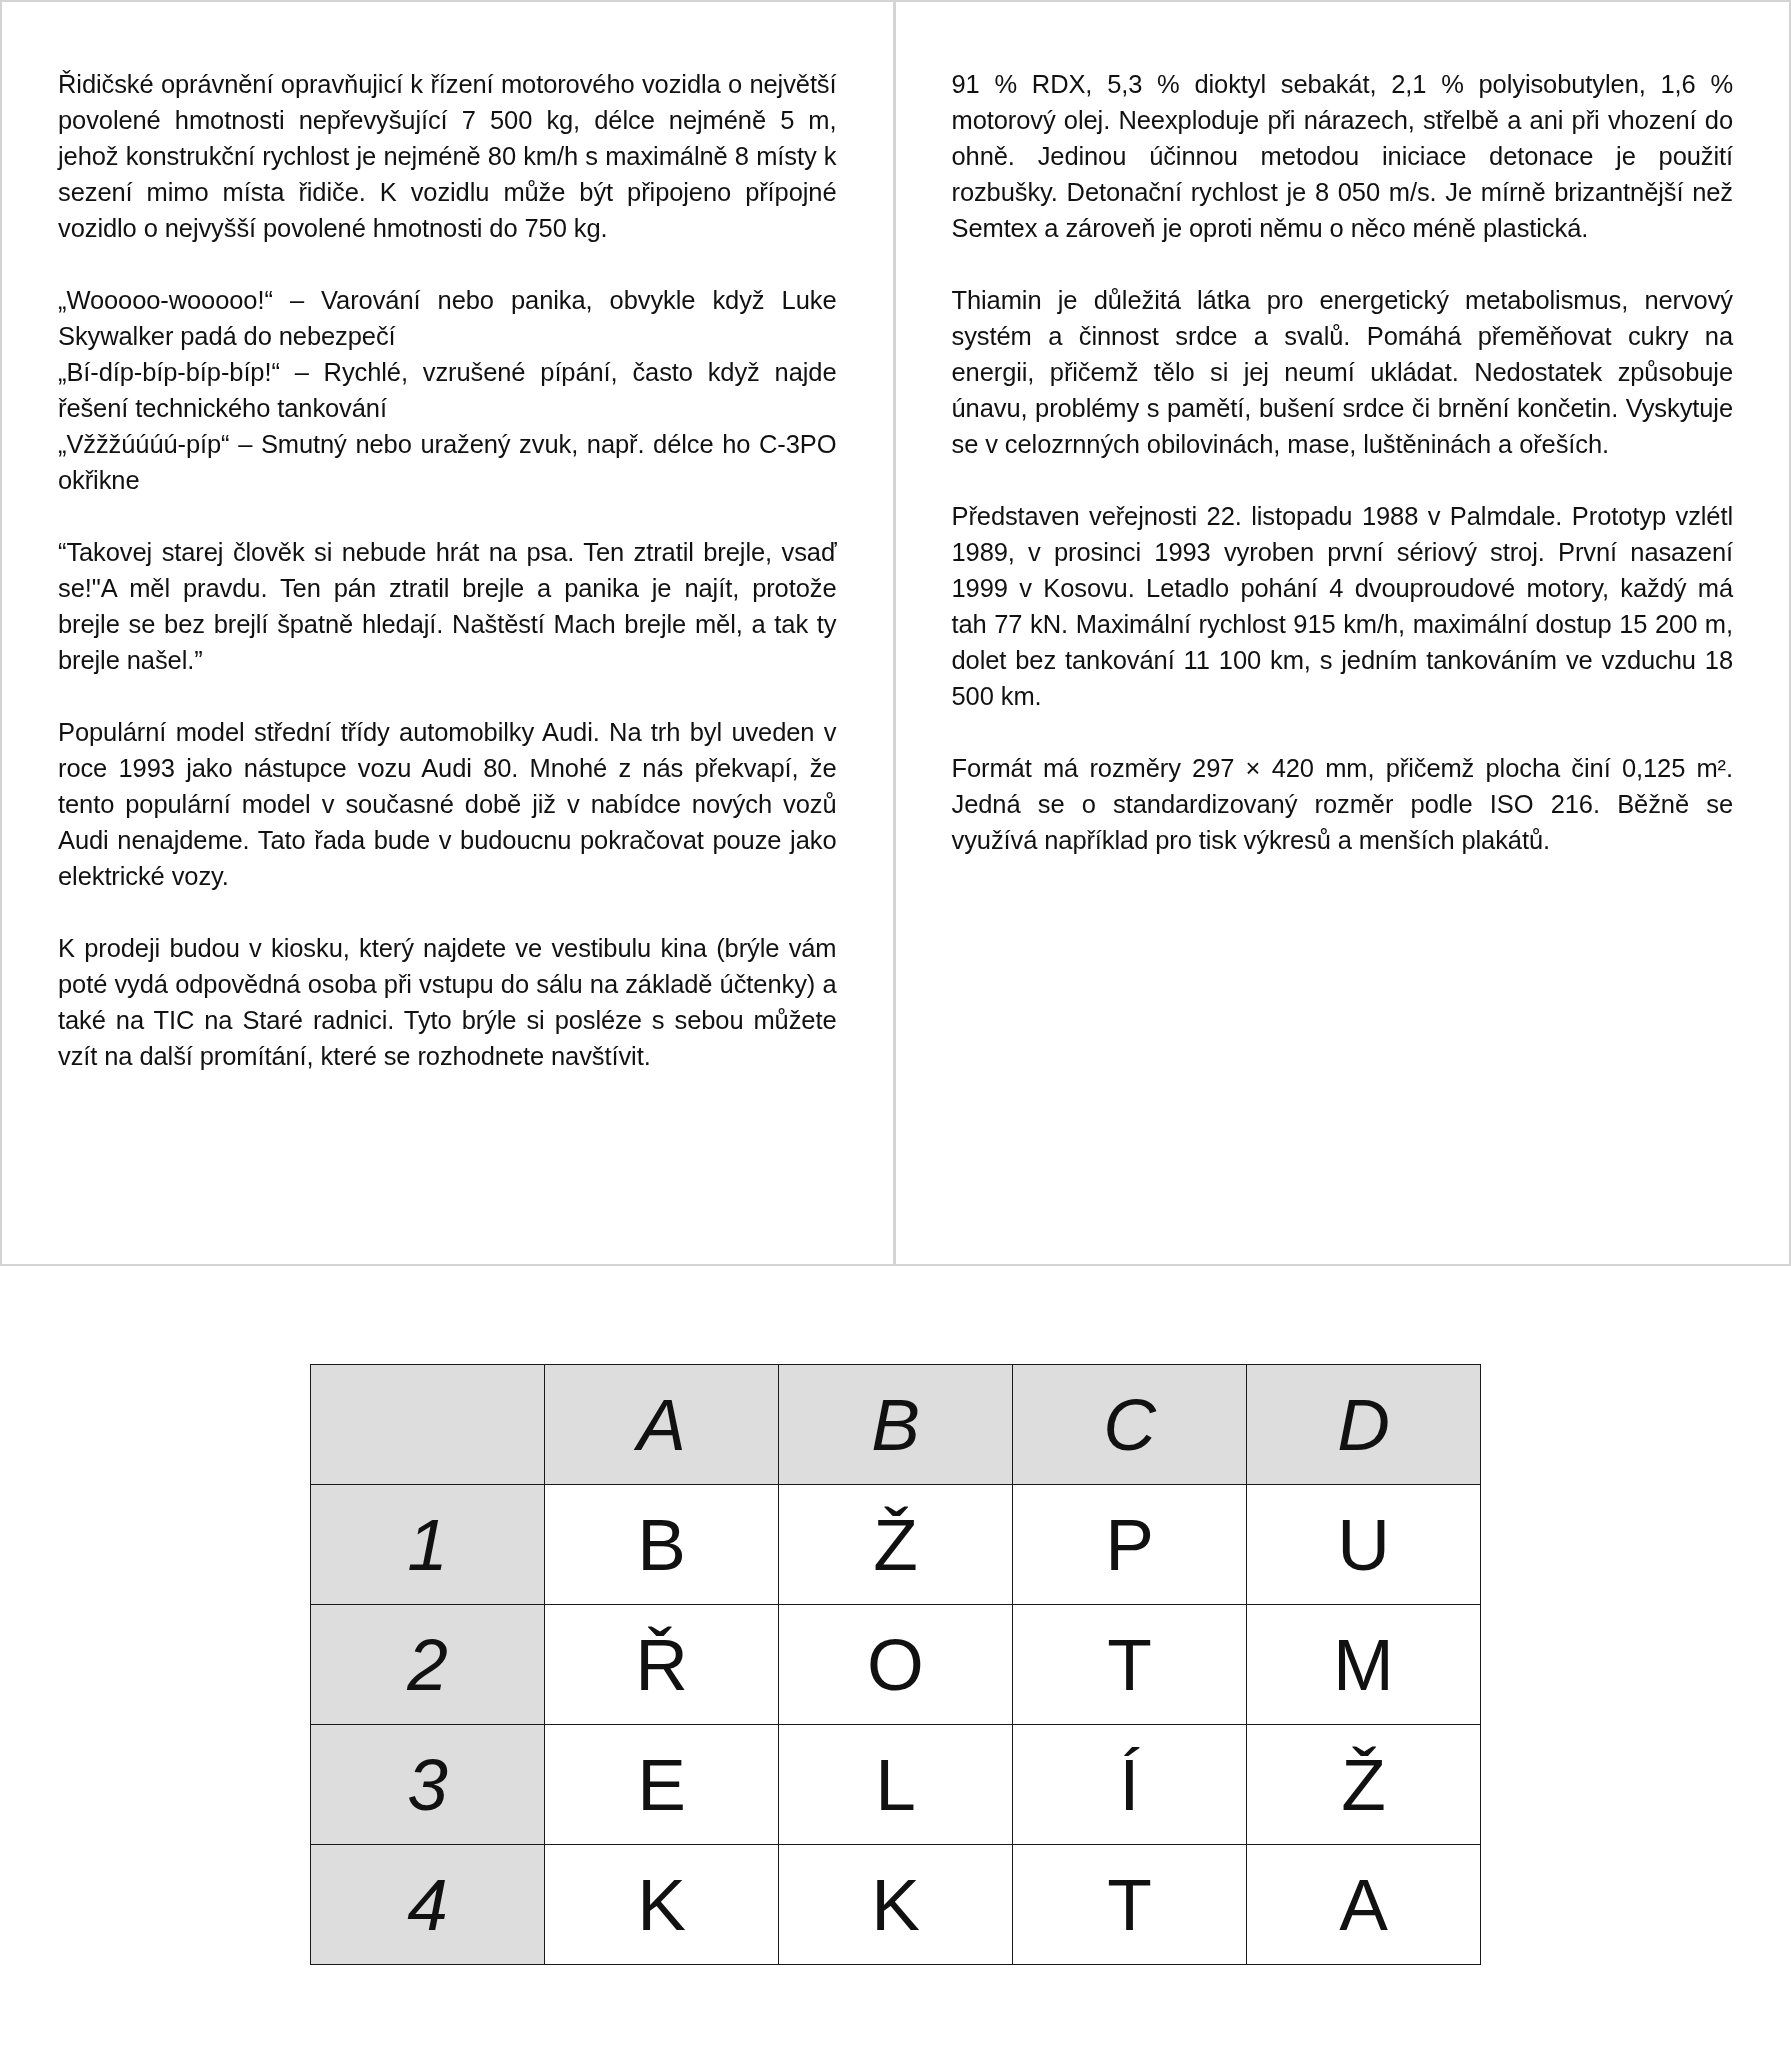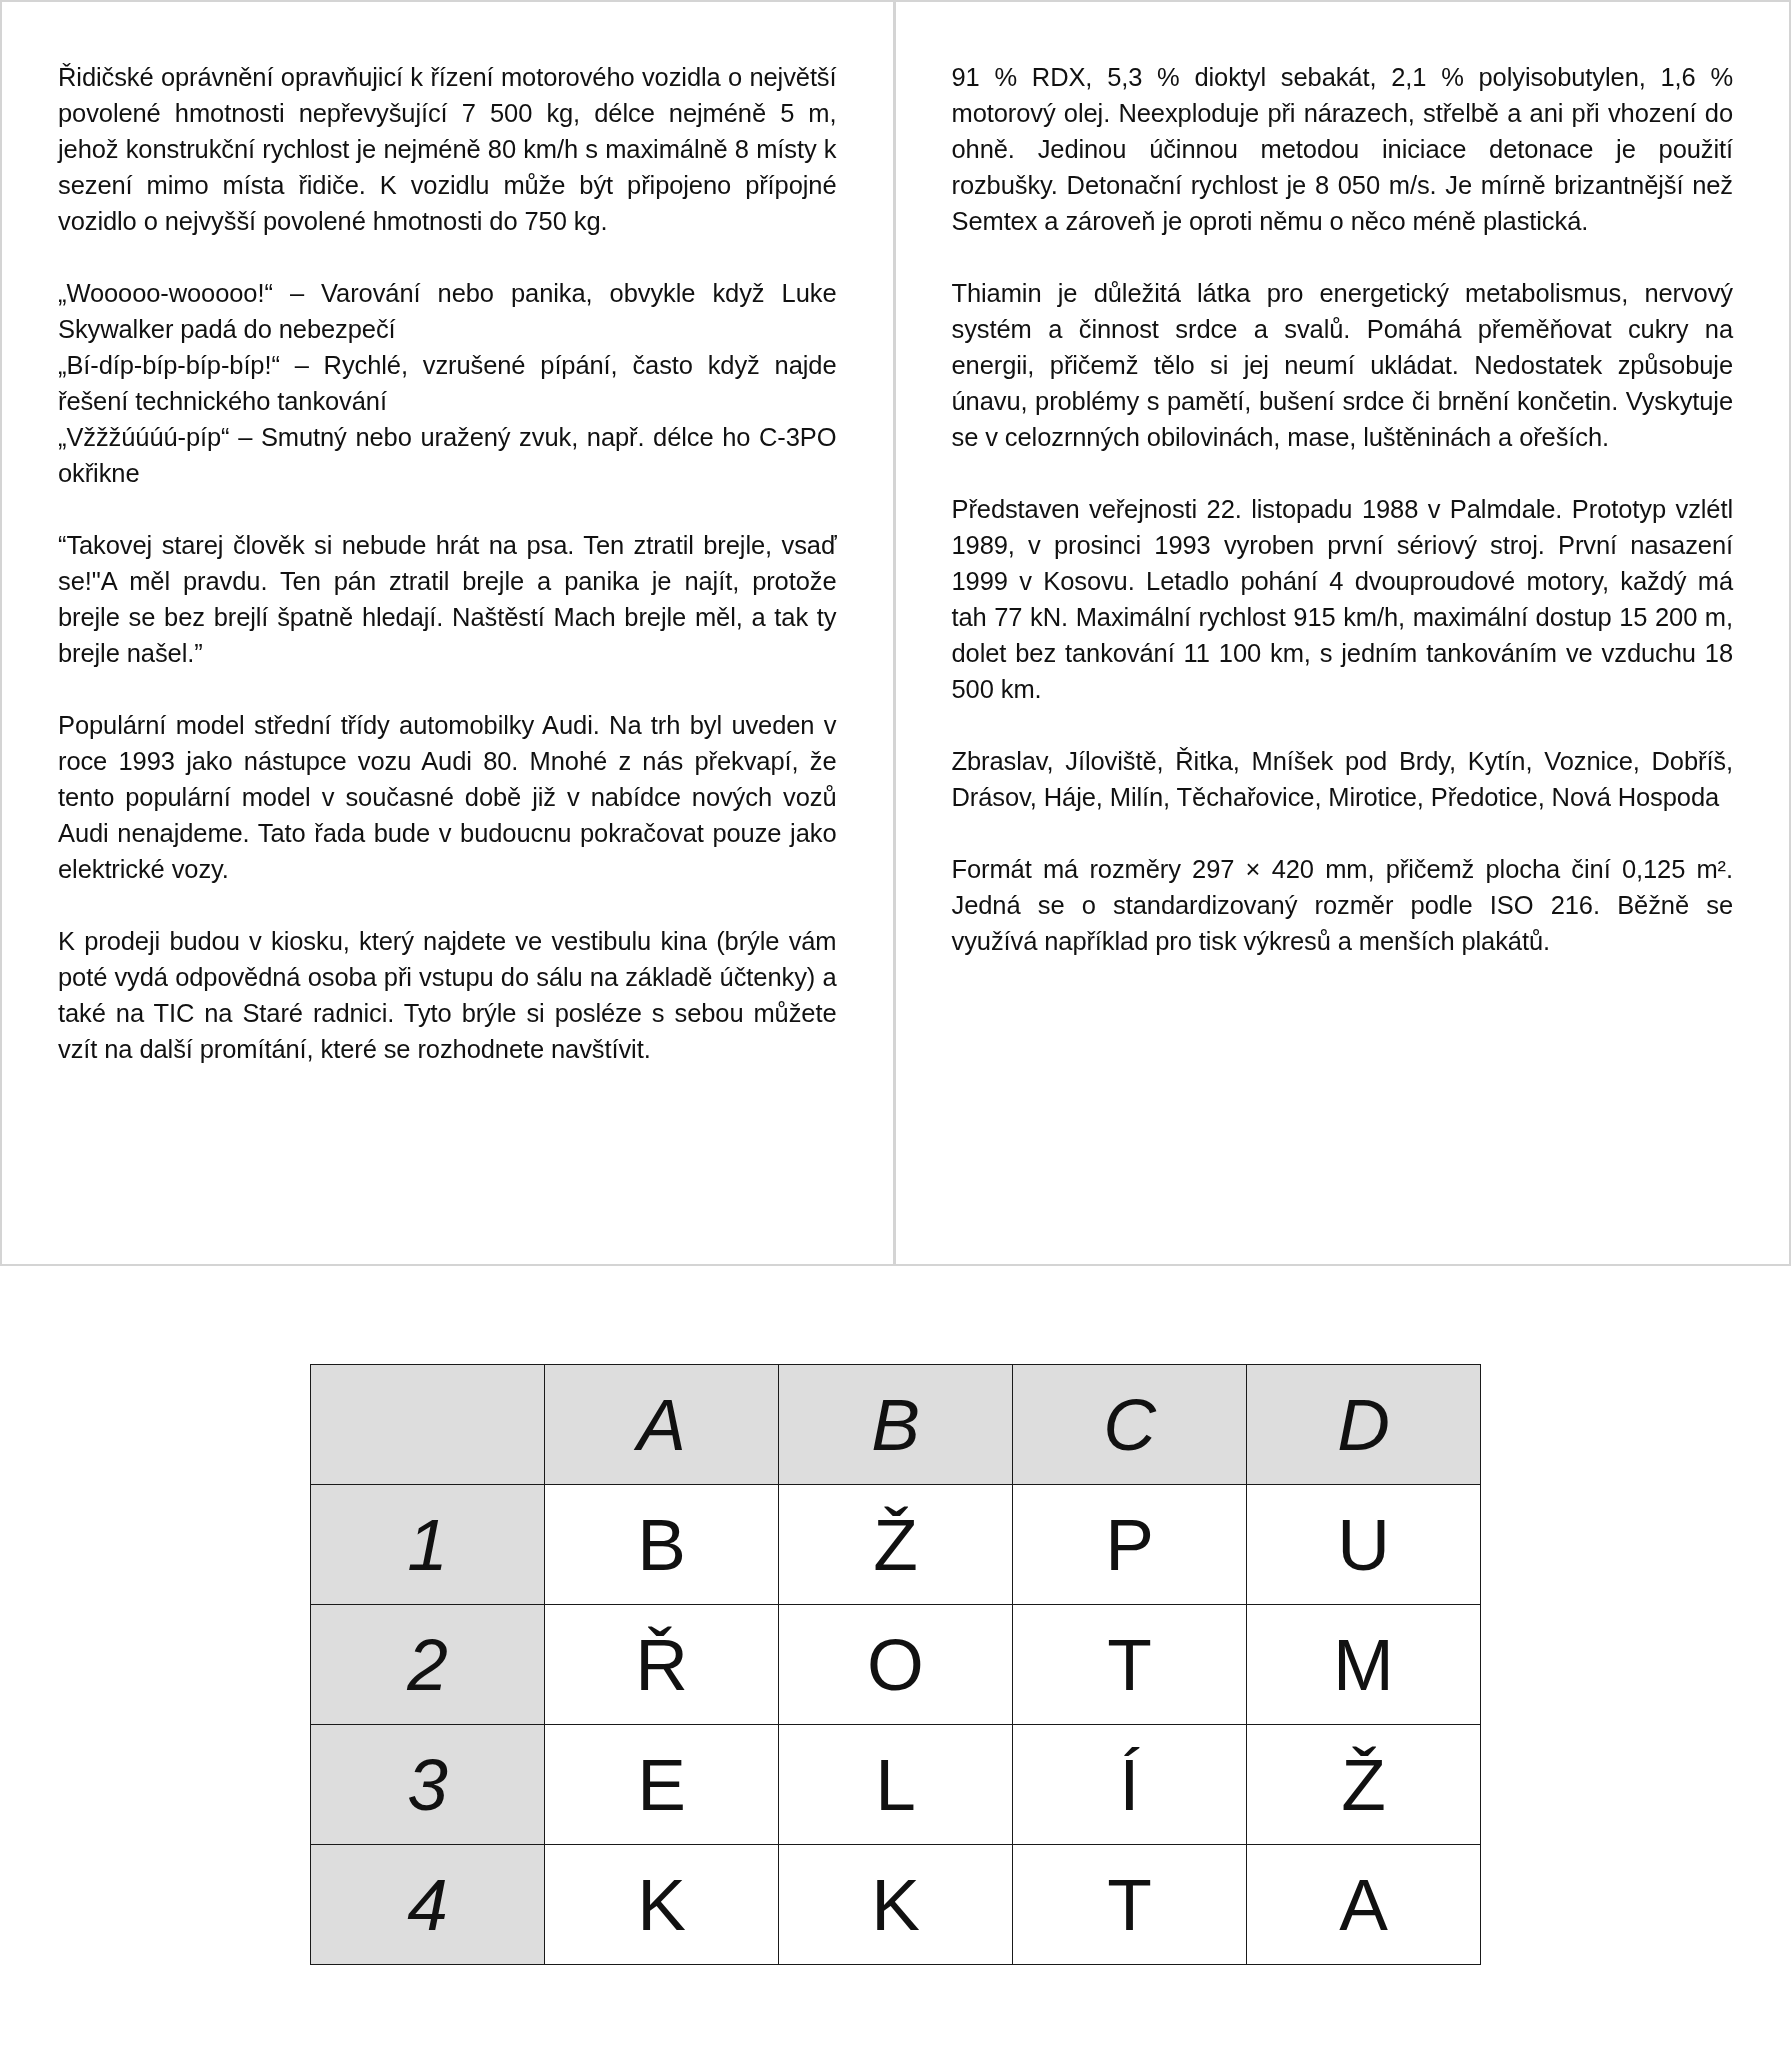--- a/index.html
+++ b/index.html
@@ -28,21 +28,21 @@
   .column {
     width: 50%;
     height: 100%;
     box-sizing: border-box;
     padding: 57px 56px 0 56px;
   }
   .column.left {
     border-right: 3.6px solid #d4d4d4;
   }
   .para {
-    margin: 0 0 36px 0;
+    margin: 7px 0 36px 0;
     font-size: 25.5px;
     line-height: 36px;
     text-align: justify;
     text-align-last: left;
     letter-spacing: -0.1px;
   }
   .para .line-block {
     display: block;
   }
   .table-wrap {
@@ -98,23 +98,20 @@
     <p class="para">
       <span class="line-block">91 % RDX, 5,3 % dioktyl sebakát, 2,1 % polyisobutylen, 1,6 % motorový olej. Neexploduje při nárazech, střelbě a ani při vhození do ohně. Jedinou účinnou metodou iniciace detonace je použití rozbušky. Detonační rychlost je 8 050 m/s. Je mírně brizantnější než Semtex a zároveň je oproti němu o něco méně plastická.</span>
     </p>
     <p class="para">
       <span class="line-block">Thiamin je důležitá látka pro energetický metabolismus, nervový systém a činnost srdce a svalů. Pomáhá přeměňovat cukry na energii, přičemž tělo si jej neumí ukládat. Nedostatek způsobuje únavu, problémy s pamětí, bušení srdce či brnění končetin. Vyskytuje se v celozrnných obilovinách, mase, luštěninách a ořeších.</span>
     </p>
     <p class="para">
       <span class="line-block">Představen veřejnosti 22. listopadu 1988 v Palmdale. Prototyp vzlétl 1989, v prosinci 1993 vyroben první sériový stroj. První nasazení 1999 v Kosovu. Letadlo pohání 4 dvouproudové motory, každý má tah 77 kN. Maximální rychlost 915 km/h, maximální dostup 15 200 m, dolet bez tankování 11 100 km, s jedním tankováním ve vzduchu 18 500 km.</span>
     </p>
     <p class="para">
-      <span class="line-block">Zbraslav, Jíloviště, Řitka, Mníšek pod Brdy, Kytín, Voznice, Dobříš, Drásov, Háje, Milín, Těchařovice, Mirotice, Předotice, Nová Hospoda</span>
-    </p>
-    <p class="para">
       <span class="line-block">Formát má rozměry 297 × 420 mm, přičemž plocha činí 0,125 m². Jedná se o standardizovaný rozměr podle ISO 216. Běžně se využívá například pro tisk výkresů a menších plakátů.</span>
     </p>
   </div>
 </div>
 
 <div class="table-wrap">
   <table class="grid">
     <tbody>
         <tr>
       <td class="hdr"></td>

